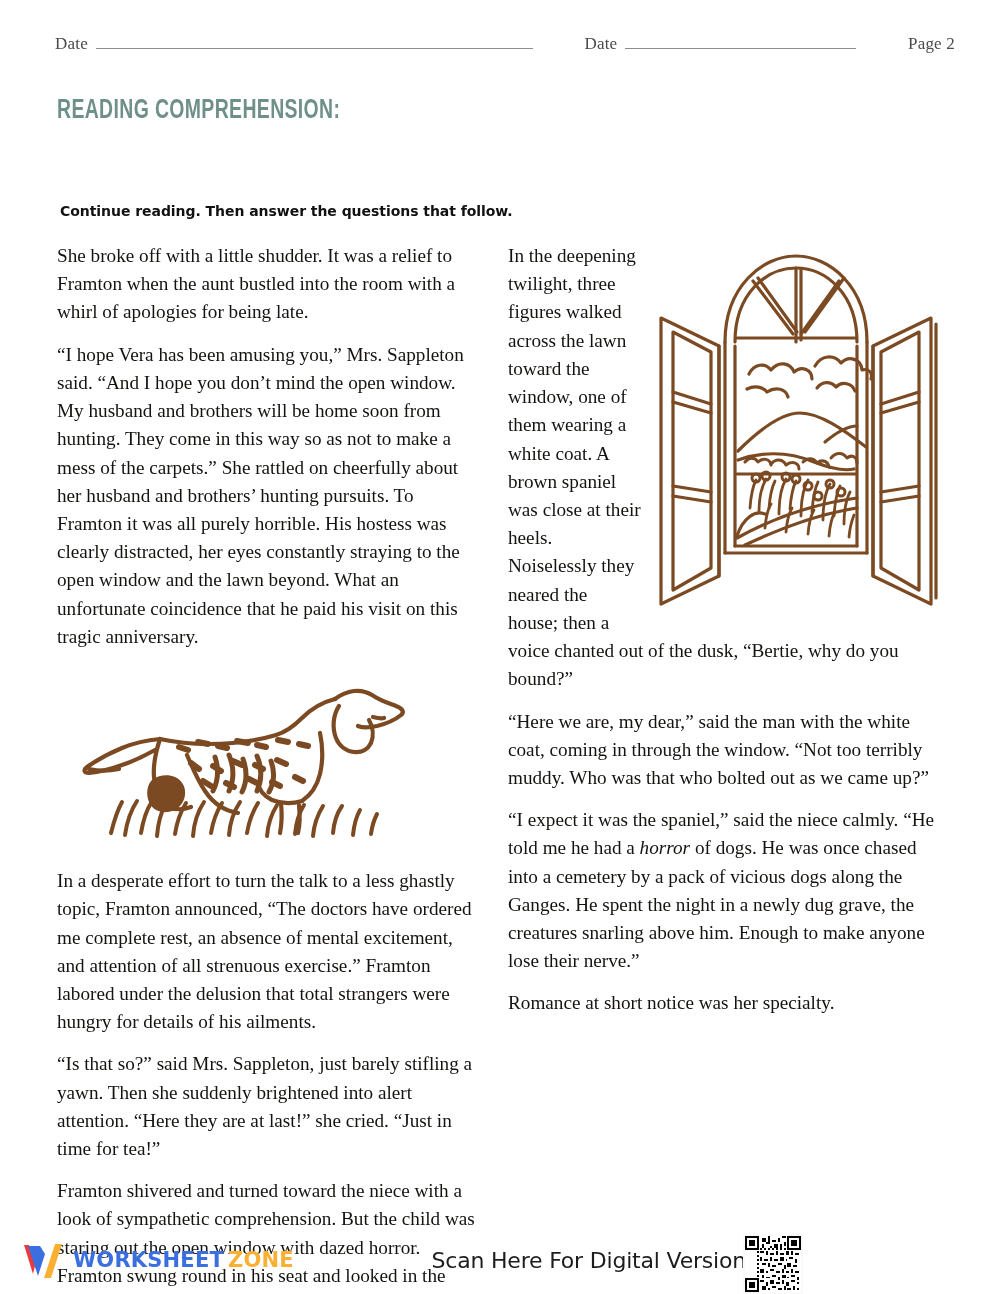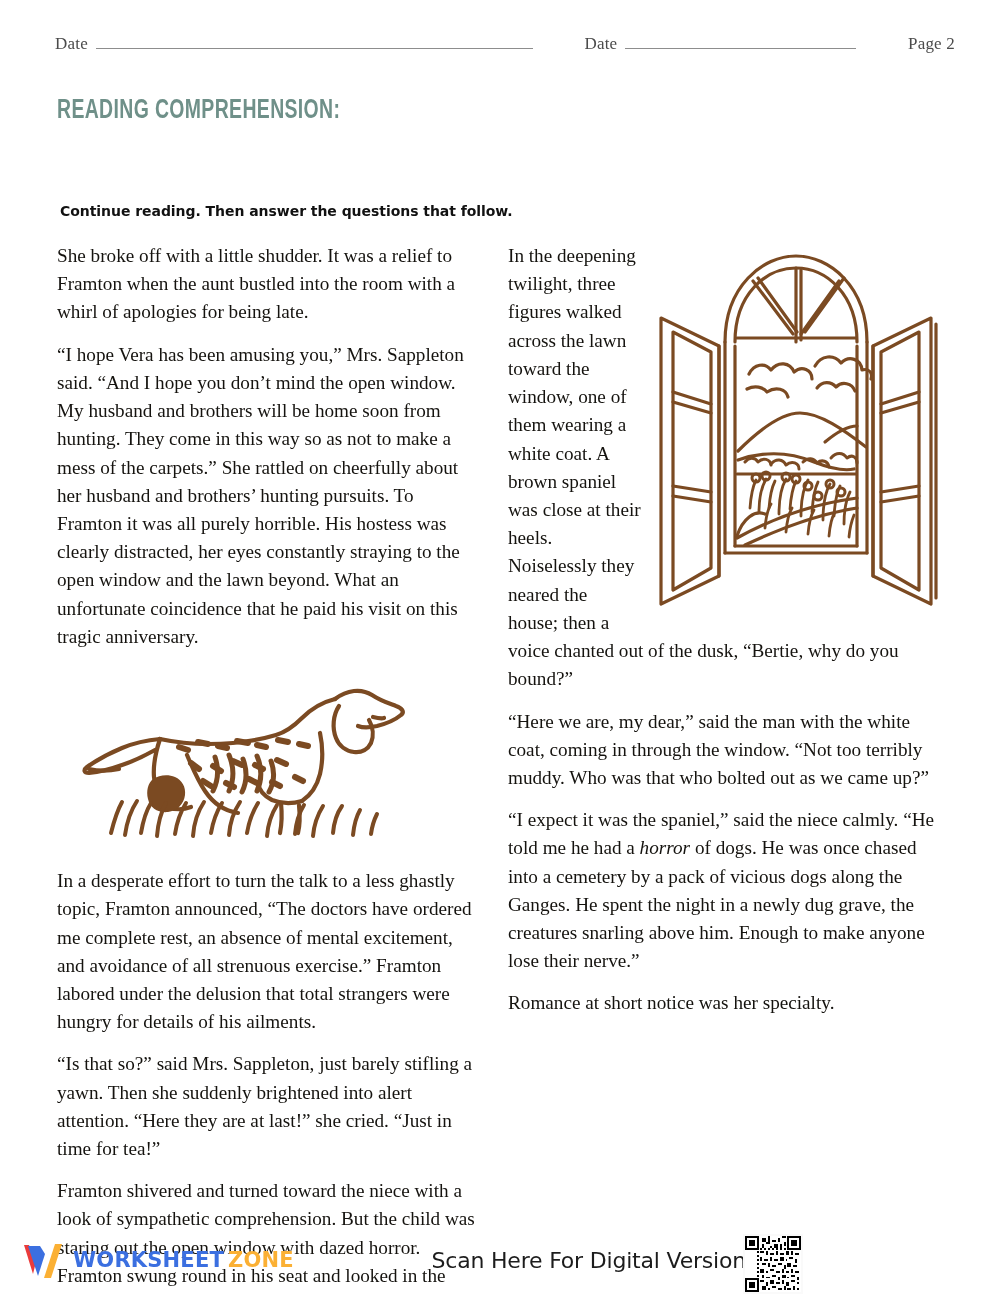--- a/index.html
+++ b/index.html
@@ -286,21 +286,21 @@
           <path d="M286 162 c1 -10 3 -18 7 -25"></path>
           <path d="M304 161 c1 -8 3 -14 6 -20"></path>
         </g>
 
         <path d="M214 130 c1 10 1 20 -1 30"></path>
         <path d="M232 132 c1 10 1 20 -1 28"></path>
       </g>
     </svg>
   </div>
 
-  <p>In a desperate effort to turn the talk to a less ghastly topic, Framton announced, “The doctors have ordered me complete rest, an absence of mental excitement, and avoidance of all strenuous exercise.” Framton labored under the delusion that total strangers were hungry for details of his ailments.</p>
+  <p>In a desperate effort to turn the talk to a less ghastly topic, Framton announced, “The doctors have ordered me complete rest, an absence of mental excitement, and attention of all strenuous exercise.” Framton labored under the delusion that total strangers were hungry for details of his ailments.</p>
   <p>“Is that so?” said Mrs. Sappleton, just barely stifling a yawn. Then she suddenly brightened into alert attention. “Here they are at last!” she cried. “Just in time for tea!”</p>
   <p>Framton shivered and turned toward the niece with a look of sympathetic comprehension. But the child was staring out the open window with dazed horror. Framton swung round in his seat and looked in the same direction.</p>
 </div>
 
 <div class="col col-right">
 
   <div class="win-float">
     <svg viewBox="0 0 285 372" xmlns="http://www.w3.org/2000/svg" aria-label="open arched window with landscape view">
       <g fill="none" stroke="#7b4a22" stroke-width="3.2" stroke-linecap="round" stroke-linejoin="round">
 

